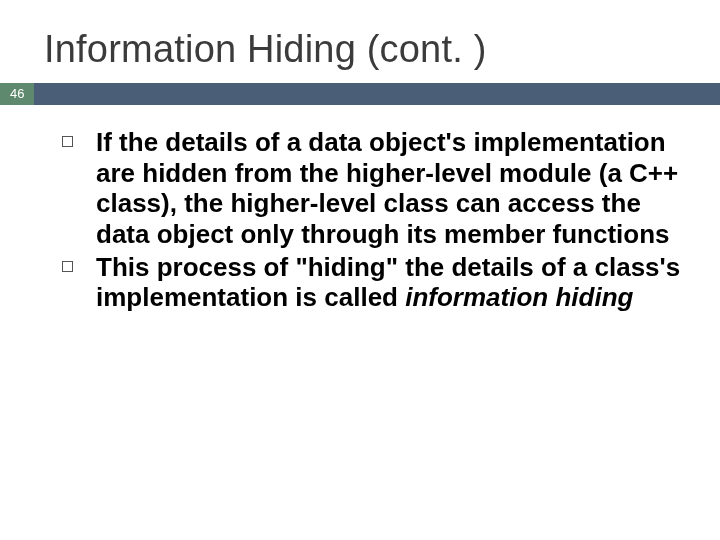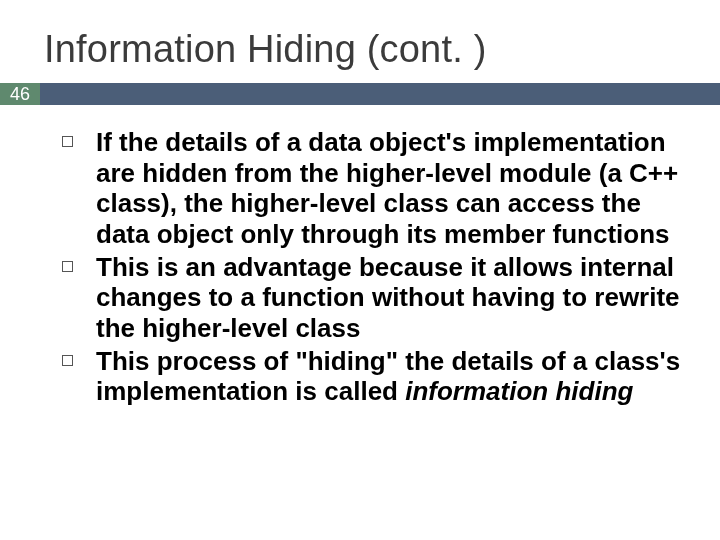--- a/index.html
+++ b/index.html
@@ -30,21 +30,21 @@
     height: 22px;
     background: #4b5e78;
   }
   .badge {
     display: inline-block;
     height: 22px;
     line-height: 22px;
     padding: 0 10px;
     background: #5f896e;
     color: #ffffff;
-    font-size: 18px;
+    font-size: 13px;
     vertical-align: top;
   }
   .body {
     padding: 22px 32px 0 62px;
     font-weight: bold;
   }
   ul.bullets {
     list-style: none;
     margin: 0;
     padding: 0;
@@ -76,17 +76,16 @@
 <body>
 
 <div class="slide">
   <div class="title">Information Hiding (cont. )</div>
   <div class="badge-row">
     <span class="badge">46</span>
   </div>
   <div class="body">
     <ul class="bullets">
       <li>If the details of a data object's implementation are hidden from the higher-level module (a C++ class), the higher-level class can access the data object only through its member functions</li>
-      <li>This is an advantage because it allows internal changes to a function without having to rewrite the higher-level class</li>
       <li>This process of "hiding" the details of a class's implementation is called <span class="italic">information hiding</span></li>
     </ul>
   </div>
 </div>
 
 </body></html>

